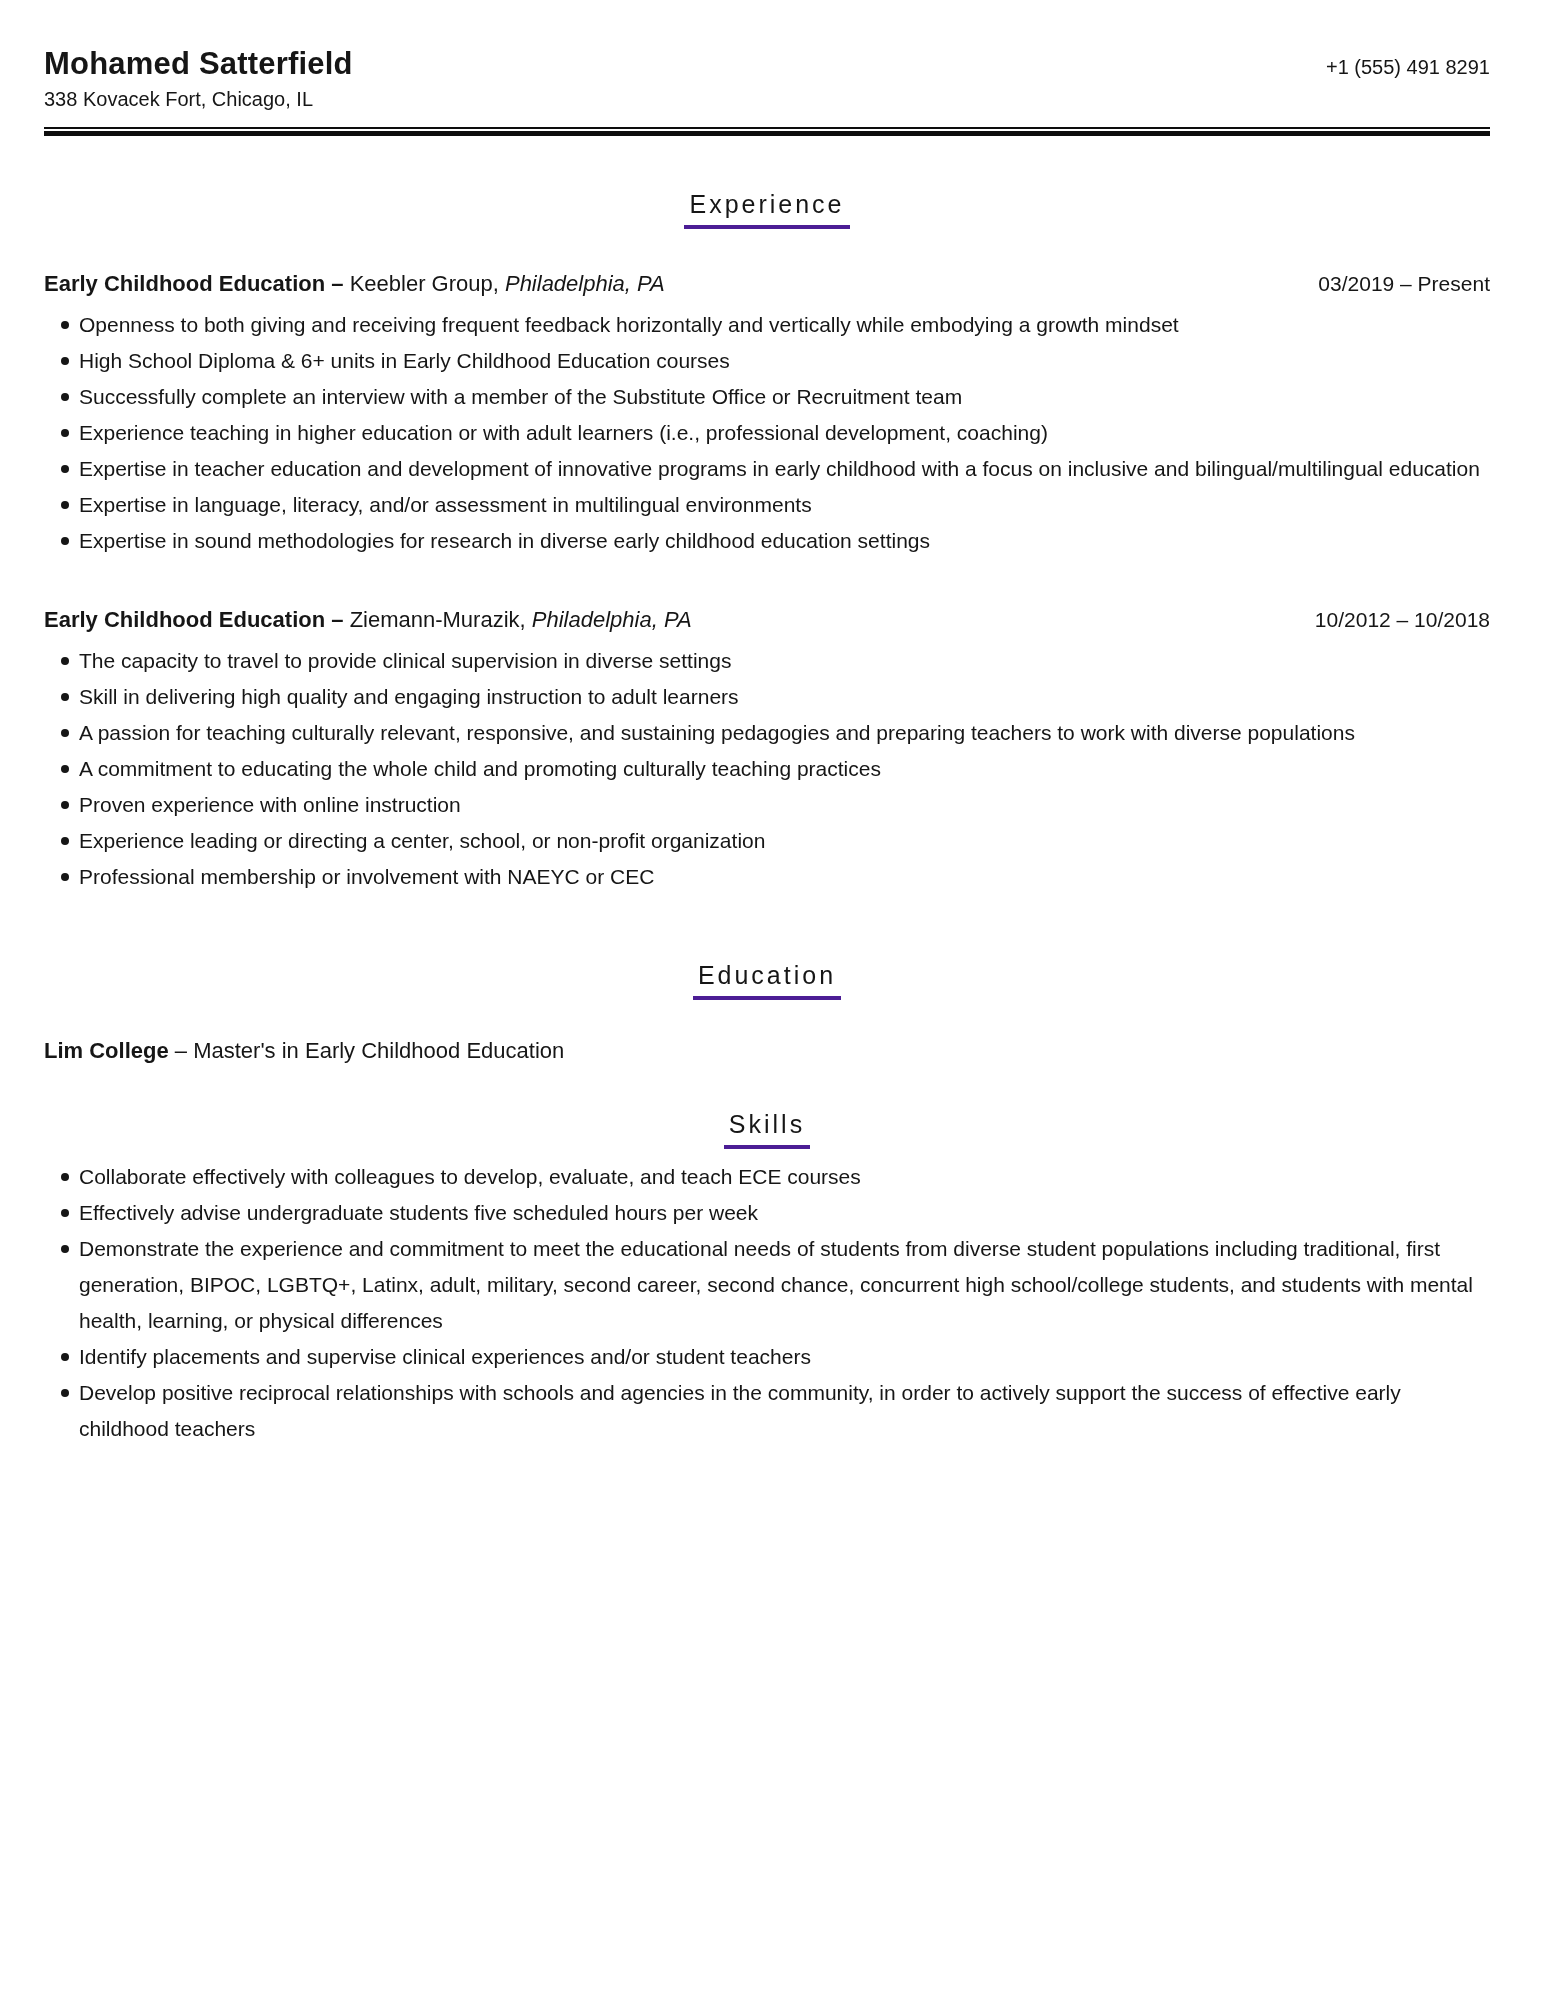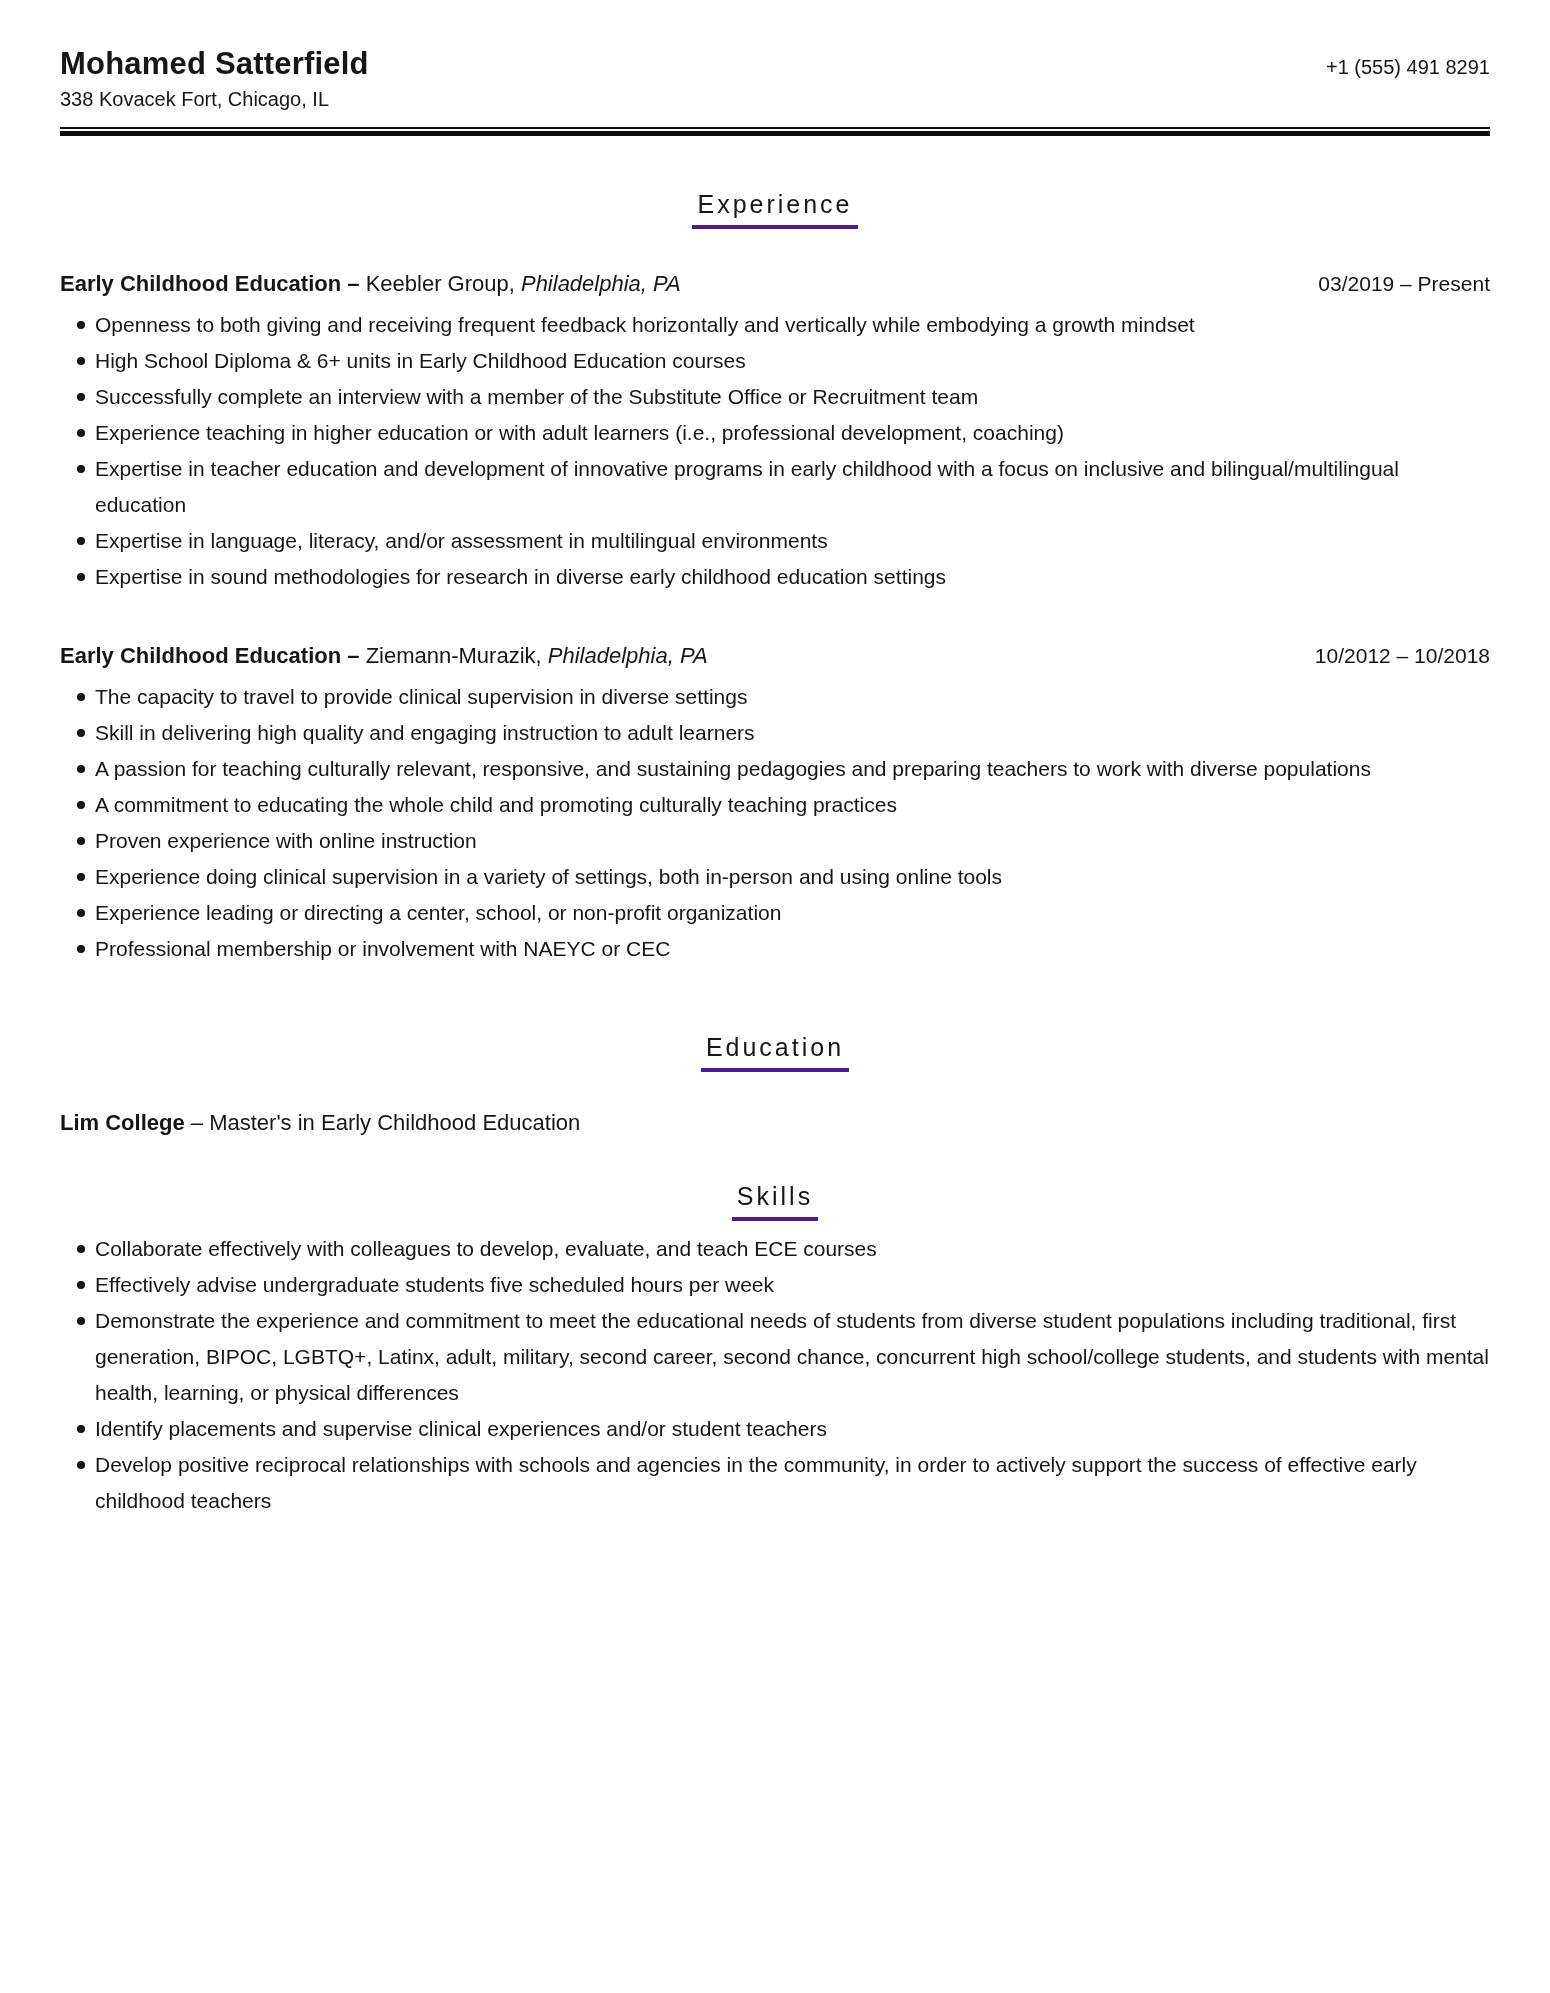--- a/index.html
+++ b/index.html
@@ -4,21 +4,21 @@
 <style>
   * { margin: 0; padding: 0; box-sizing: border-box; }
   html, body { background: #ffffff; }
   body {
     width: 1550px;
     height: 1993px;
     overflow: hidden;
     font-family: "Liberation Sans", sans-serif;
     color: #161616;
   }
-  .page { padding: 46px 60px 0 60px; }
+  .page { padding: 46px 60px 0 44px; }
 
   
   .header-row { display: flex; justify-content: space-between; align-items: baseline; }
   .name { font-size: 31px; font-weight: bold; letter-spacing: 0.2px; }
   .address { font-size: 20px; margin-top: 6px; }
   .phone { font-size: 20px; }
   .rule { margin-top: 16px; border-top: 2px solid #0d0d0d; }
   .rule-bar { height: 5px; background: #0d0d0d; margin-top: 2px; }
 
   
@@ -129,21 +129,20 @@
         <li>The capacity to travel to provide clinical supervision in diverse settings</li>
 
         <li>Skill in delivering high quality and engaging instruction to adult learners</li>
 
         <li>A passion for teaching culturally relevant, responsive, and sustaining pedagogies and preparing teachers to work with diverse populations</li>
 
         <li>A commitment to educating the whole child and promoting culturally teaching practices</li>
 
         <li>Proven experience with online instruction</li>
 
-        <li>Experience doing clinical supervision in a variety of settings, both in-person and using online tools</li>
 
         <li>Experience leading or directing a center, school, or non-profit organization</li>
 
         <li>Professional membership or involvement with NAEYC or CEC</li>
       </ul>
   </div>
 
   <div class="section-heading-wrap mt-edu">
     <span class="section-heading">Education</span>
   </div>

